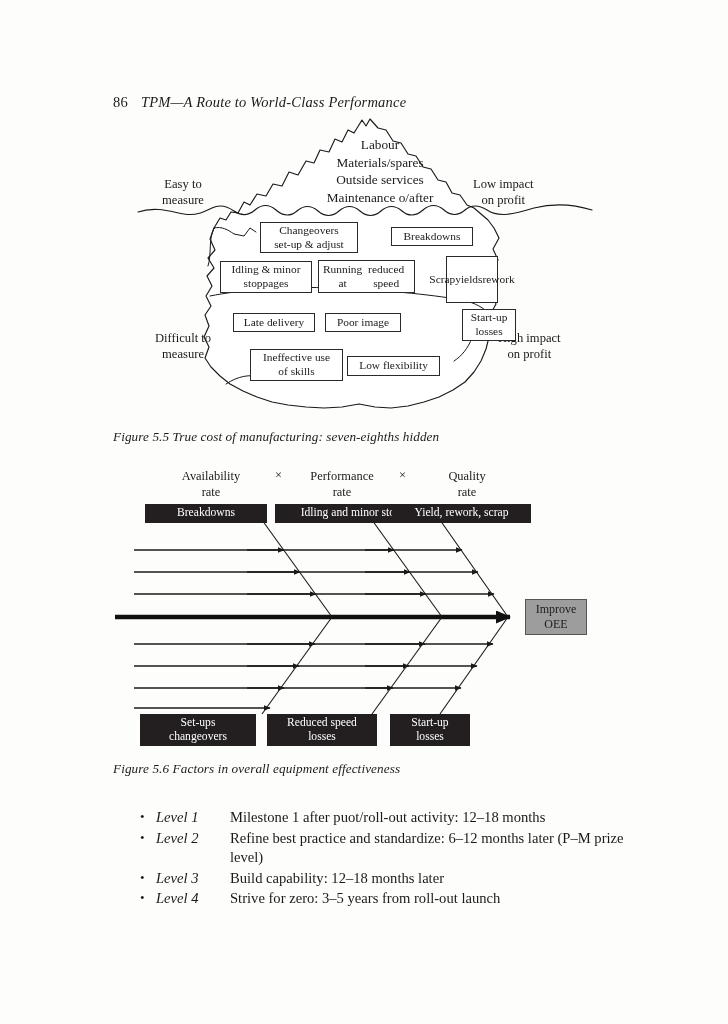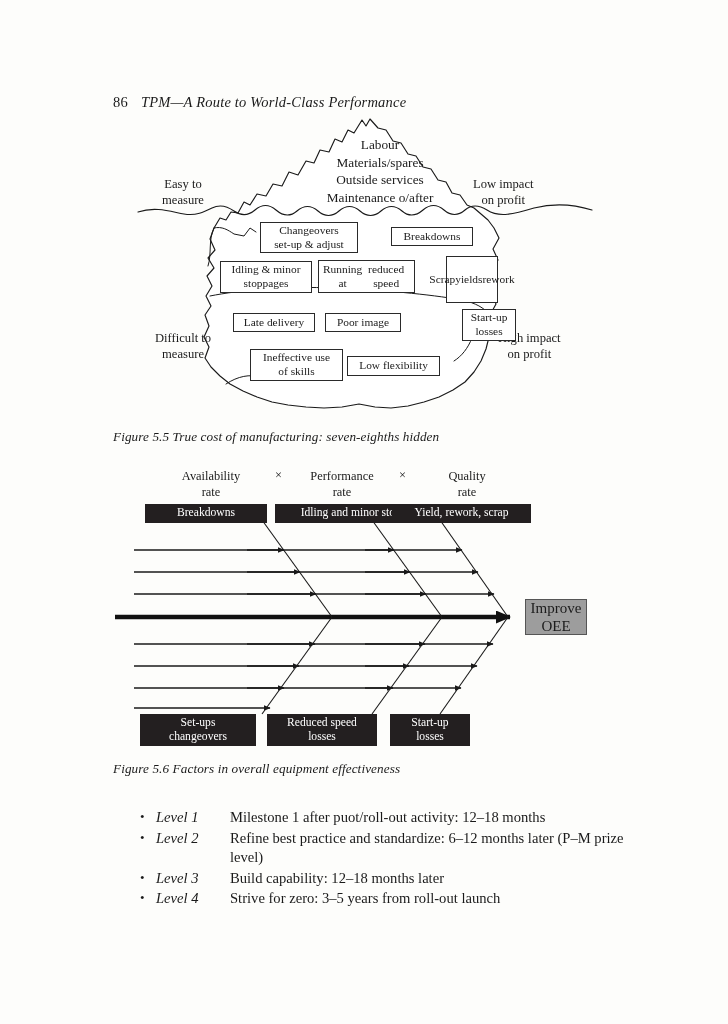--- a/index.html
+++ b/index.html
@@ -67,21 +67,21 @@
     text-align:center;
     font-size:11.6px;line-height:1.25;
     display:flex;align-items:center;justify-content:center;
     box-sizing:border-box;
     padding:1px 3px;
   }
   .fb-goal{
     position:absolute;
     background:#9d9d9d;color:#1c1c1c;
     border:1px solid #555;
-    font-size:15px;line-height:1.22;
+    font-size:12px;line-height:1.22;
     display:flex;align-items:center;justify-content:center;
     box-sizing:border-box;
   }
 
   
   #levels{position:absolute;left:140px;top:808px;width:500px;}
   .lvl-row{display:flex;align-items:flex-start;font-size:14.6px;line-height:1.34;margin-bottom:1px;}
   .lvl-bullet{width:16px;flex:0 0 16px;font-size:13px;line-height:1.45;}
   .lvl-name{width:74px;flex:0 0 74px;font-style:italic;}
   .lvl-desc{flex:1;}

